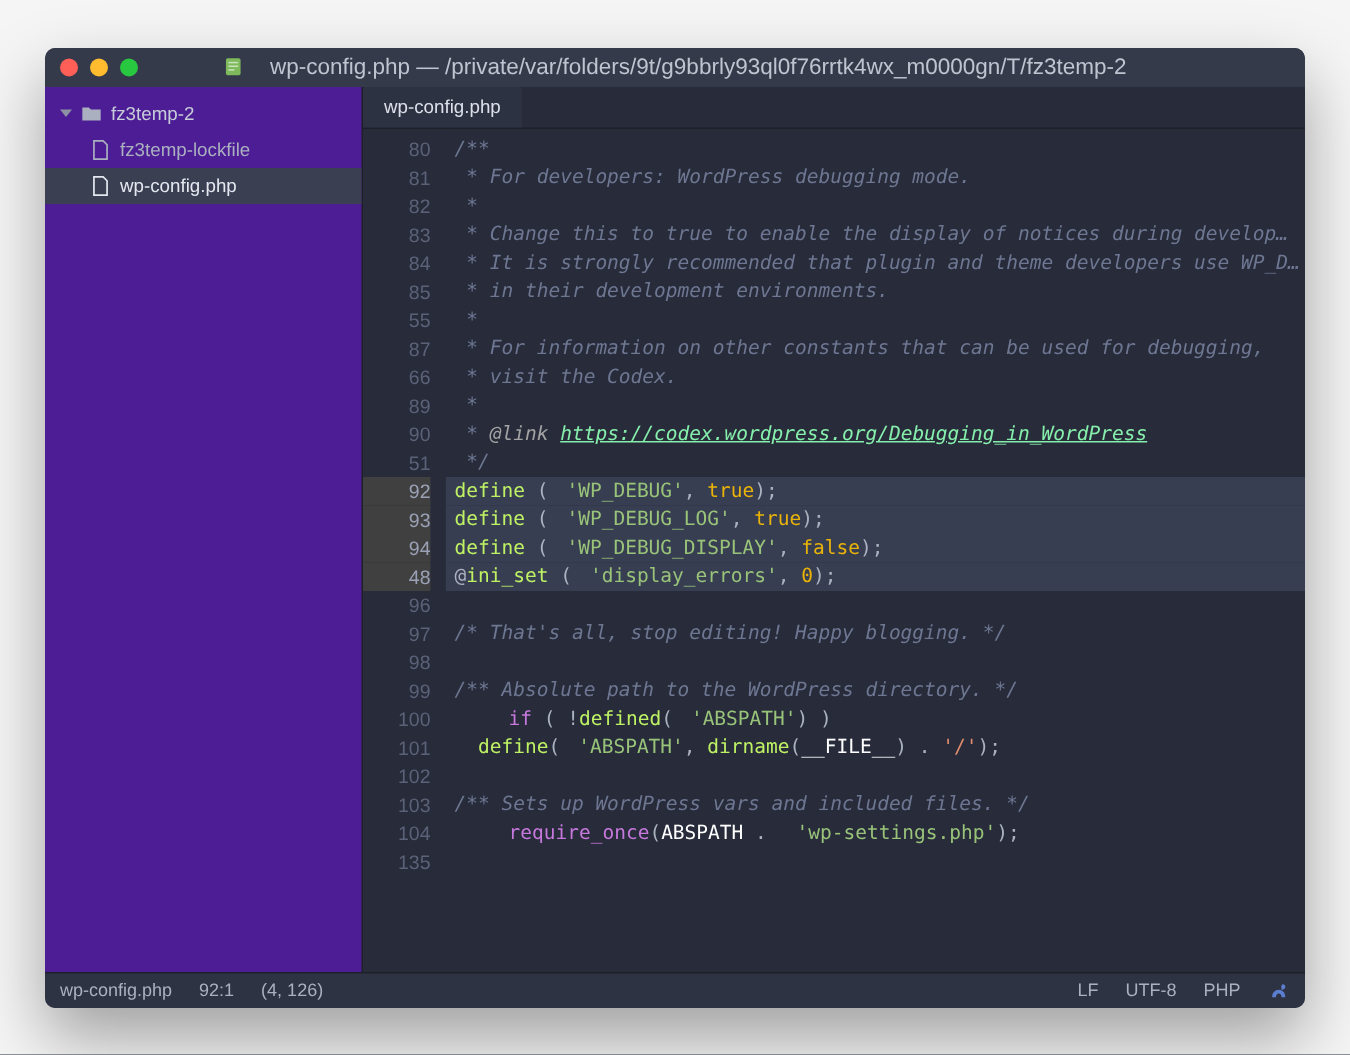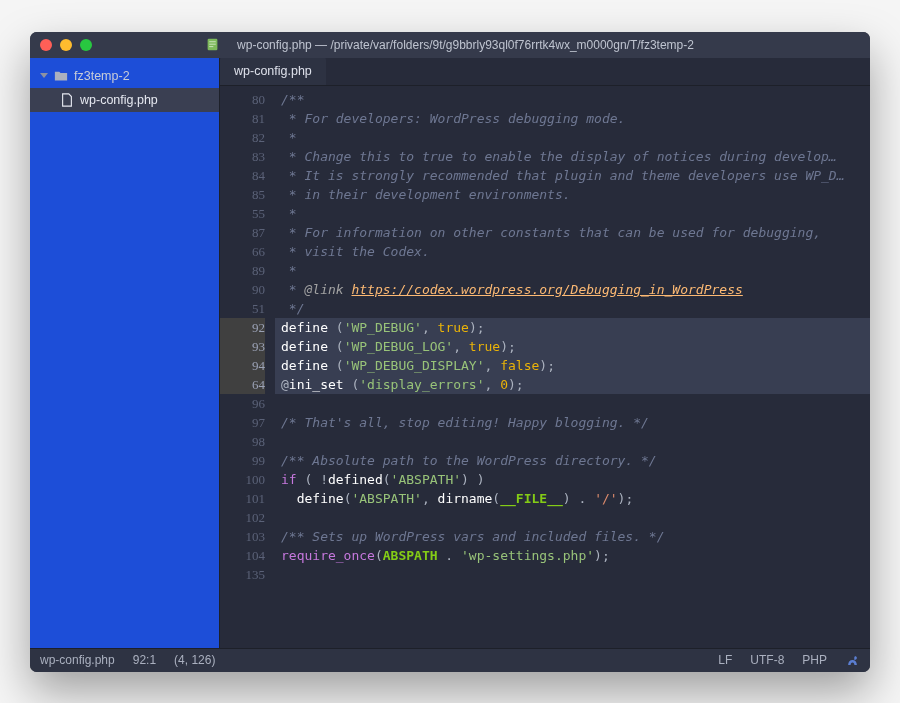--- a/index.html
+++ b/index.html
@@ -34,30 +34,30 @@
   .tl { width: 12px; height: 12px; border-radius: 50%; }
   .tl.red { background: #ff5f57; }
   .tl.yellow { background: #febc2e; }
   .tl.green { background: #28c840; }
   .title-wrap {
     flex: 1;
     display: flex;
     align-items: center;
     justify-content: center;
     gap: 18px;
-    font-size: 12px;
+    font-size: 15px;
     color: #bfc4d0;
   }
   .title-icon { width: 13px; height: 13px; }
   .title-text { white-space: nowrap; }
 
   .body-split { display: flex; flex: 1; min-height: 0; }
   .sidebar {
-    width: 190px;
-    background: #1d4ed8;
+    width: 212px;
+    background: #4c1d95;
     border-right: 1px solid #1d2029;
     font-size: 12.5px;
     color: #a3a9b8;
     padding-top: 6px;
   }
   .tree-row {
     display: flex;
     align-items: center;
     height: 24px;
     padding-left: 10px;
@@ -95,49 +95,49 @@
     border-top-right-radius: 3px;
     margin-left: 0px;
     border-bottom: none;
   }
   .editor-wrap { flex:1; display:flex; overflow: hidden; }
   .gutter {
     width: 55px;
     background: #272b3a;
     padding-top: 4px;
     text-align: right;
-    font-family: Liberation Serif, serif;
+    font-family: Liberation Sans, sans-serif;
     font-size: 13px;
     color: #5b6278;
     line-height: 19px;
     padding-right: 10px;
   }
   .code {
     flex:1;
     padding-top: 4px;
     font-family: Menlo, Consolas, monospace;
     font-size: 13px;
     line-height: 19px;
     overflow-x: hidden;
     white-space: pre;
   }
   .code .line { height:19px; padding-left: 6px; padding-right:10px; white-space:pre; overflow:hidden; }
   .code .line.hl { background: #383e52; }
   .gutter .ln.hl { background:#404040; color:#9aa1b5; }
 
   
   .c-comment { color:#6e7792; font-style: italic; }
-  .c-comment-link { color:#fdba74; font-style: italic; text-decoration: underline; }
+  .c-comment-link { color:#86efac; font-style: italic; text-decoration: underline; }
   .c-tag { color:#a3a3a3; font-style:italic; }
-  .c-kw { color:#c678dd; }
-  .c-func { color:#ffffff; }
-  .c-string { color:#98c379; }
+  .c-kw { color:#c678dd;margin-left:36px; }
+  .c-func { color:#bef264; }
+  .c-string { color:#98c379;margin-left:12px; }
   .c-string2 { color:#de8c6d; }
   .c-literal { color:#eab308; }
-  .c-const { color:#84cc16;font-weight:bold; }
+  .c-const { color:#ffffff; }
   .c-punc { color:#abb2bf; }
   .c-at { color:#abb2bf; }
 
   .status-bar {
     height: 24px;
     background: #2e3343;
     display: flex;
     align-items: center;
     font-size: 12px;
     color:#aab0bf;
@@ -171,20 +171,26 @@
   </div>
 
   <div class="body-split">
     <div class="sidebar">
       <div class="tree-row root">
         <span class="chevron-down"></span>
         <svg class="folder-icon" viewBox="0 0 16 16">
           <path d="M1 3h5l1.5 1.5H15V13H1z" fill="#aab0bf"></path>
         </svg>
         <span>fz3temp-2</span>
+      </div>
+      <div class="tree-row file">
+        <svg class="file-icon" viewBox="0 0 16 16">
+          <path d="M3 1h7l3 3v11H3z" fill="none" stroke="#aab0bf" stroke-width="1.3"></path>
+        </svg>
+        <span>fz3temp-lockfile</span>
       </div>
       <div class="tree-row file active">
         <svg class="file-icon" viewBox="0 0 16 16">
           <path d="M3 1h7l3 3v11H3z" fill="none" stroke="#e5e8f0" stroke-width="1.3"></path>
         </svg>
         <span>wp-config.php</span>
       </div>
     </div>
 
     <div class="main">
@@ -203,21 +209,21 @@
             <div class="ln">85</div>
             <div class="ln">55</div>
             <div class="ln">87</div>
             <div class="ln">66</div>
             <div class="ln">89</div>
             <div class="ln">90</div>
             <div class="ln">51</div>
             <div class="ln hl">92</div>
             <div class="ln hl">93</div>
             <div class="ln hl">94</div>
-            <div class="ln hl">64</div>
+            <div class="ln hl">48</div>
             <div class="ln">96</div>
             <div class="ln">97</div>
             <div class="ln">98</div>
             <div class="ln">99</div>
             <div class="ln">100</div>
             <div class="ln">101</div>
             <div class="ln">102</div>
             <div class="ln">103</div>
             <div class="ln">104</div>
             <div class="ln">135</div>

